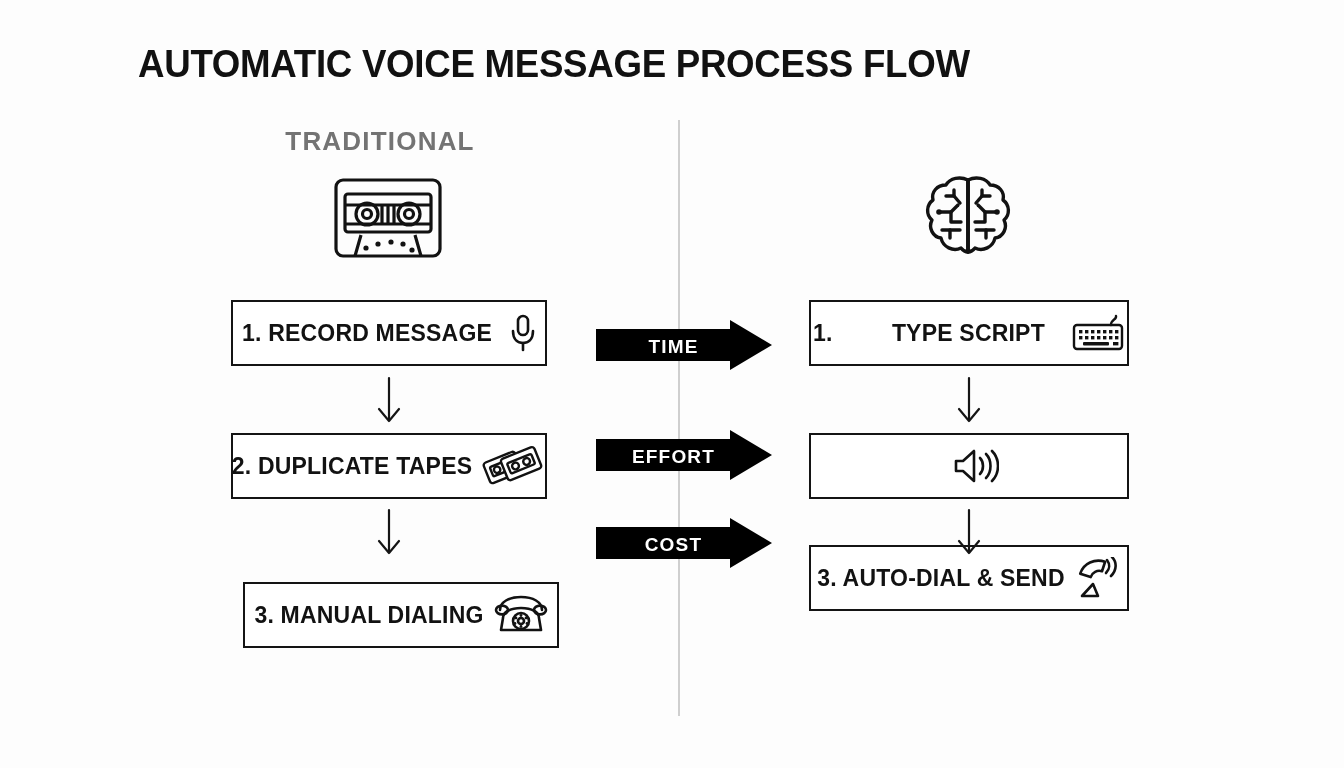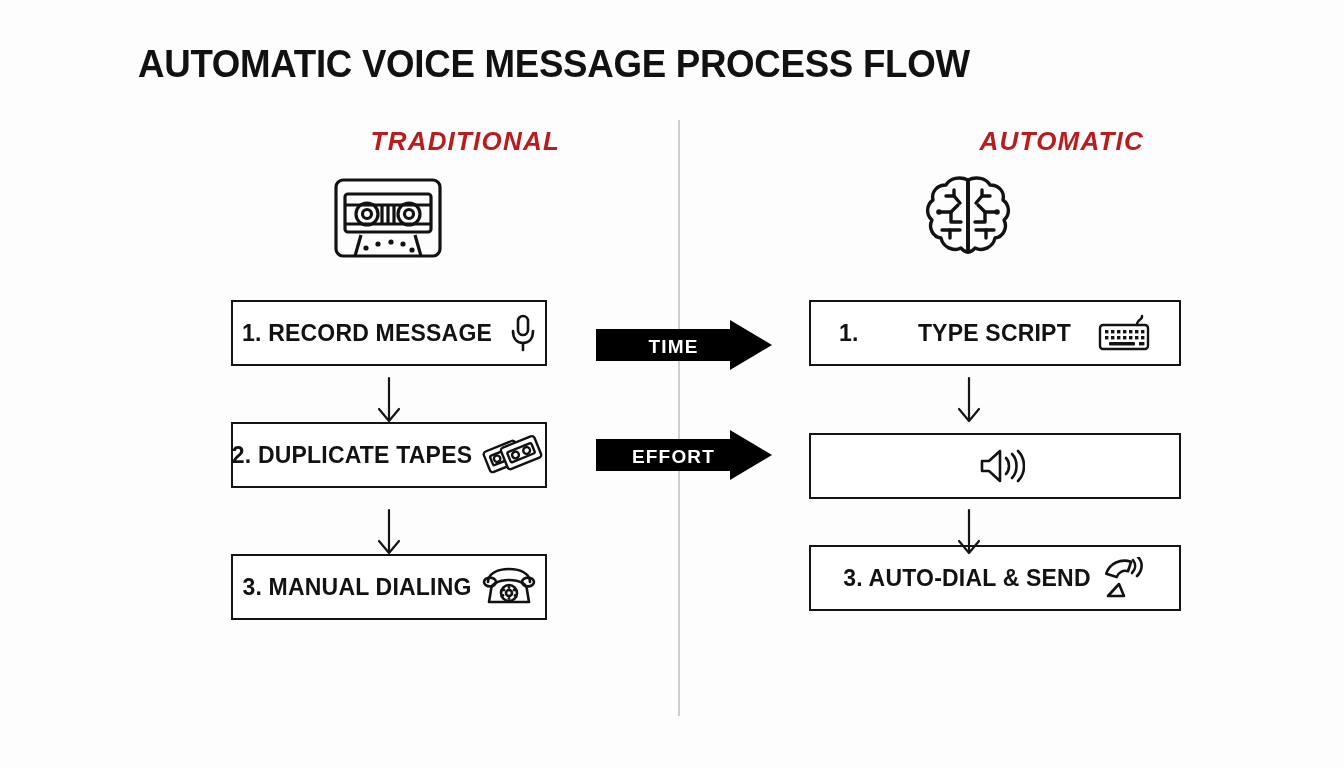--- a/index.html
+++ b/index.html
@@ -25,26 +25,25 @@
     transform:scaleX(0.94);
     transform-origin:left center;
     white-space:nowrap;
   }
 
   
   .col-heading {
     position:absolute;
     top:126px;
     width:360px;
-    text-align:right;
+    text-align:center;
     font-size:26px;
     font-weight:bold;
     letter-spacing:1.2px;
-    color:#b91c1c;
-    font-style:italic;
+    color:#737373;
   }
   #heading-left  { left:200px; }
   #heading-right { left:784px; }
 
   
   .top-icon { position:absolute; }
   #cassette-icon { left:333px; top:177px; }
   #brain-icon    { left:920px; top:172px; }
 
   
@@ -73,25 +72,25 @@
     white-space:nowrap;
   }
   .step-box .icon-slot {
     display:flex;
     align-items:center;
     justify-content:center;
     flex:0 0 auto;
   }
 
   .left-box  { left:231px; width:316px; }
-  .right-box { left:809px; width:372px; }
+  .right-box { left:809px; width:320px; }
 
   #box-left-1  { top:300px; }
-  #box-left-2  { top:422px; }
-  #box-left-3  { top:554px; }
+  #box-left-2  { top:433px; }
+  #box-left-3  { top:582px;margin-left:12px; }
   #box-right-1 { top:300px; }
   #box-right-2 { top:433px; }
   #box-right-3 { top:545px; }
 
   .inner-row { display:flex; align-items:center; }
   .gap-18 { gap:18px; }
   .gap-10 { gap:10px; }
   .wide-gap { width:46px; display:inline-block; }
 
   
@@ -124,21 +123,20 @@
 </head>
 <body>
 
 <div id="stage">
 
   <div class="title">AUTOMATIC VOICE MESSAGE PROCESS FLOW</div>
 
   <div class="divider"></div>
 
   <div class="col-heading" id="heading-left">TRADITIONAL</div>
-  <div class="col-heading" id="heading-right">AUTOMATIC</div>
 
   <div class="top-icon" id="cassette-icon">
     <svg width="110" height="82" viewBox="0 0 110 82">
       <g fill="none" stroke="#121212" stroke-width="3.2" stroke-linejoin="round">
         <rect x="3" y="3" width="104" height="76" rx="7"></rect>
         <rect x="12" y="17" width="86" height="38" rx="3"></rect>
         <line x1="12" y1="28" x2="98" y2="28"></line>
         <line x1="12" y1="47" x2="98" y2="47"></line>
         <circle cx="34" cy="37" r="11"></circle>
         <circle cx="76" cy="37" r="11"></circle>
@@ -371,14 +369,20 @@
     <span class="band-text">TIME</span>
   </div>
 
   <div class="band-arrow" id="arrow-effort">
     <svg width="176" height="50" viewBox="0 0 176 50">
       <path d="M0 9 L134 9 L134 0 L176 25 L134 50 L134 41 L0 41 Z" fill="#000000"></path>
     </svg>
     <span class="band-text">EFFORT</span>
   </div>
 
+  <div class="band-arrow" id="arrow-cost">
+    <svg width="176" height="50" viewBox="0 0 176 50">
+      <path d="M0 9 L134 9 L134 0 L176 25 L134 50 L134 41 L0 41 Z" fill="#000000"></path>
+    </svg>
+    <span class="band-text">COST</span>
+  </div>
 
 </div>
 
 </body></html>

